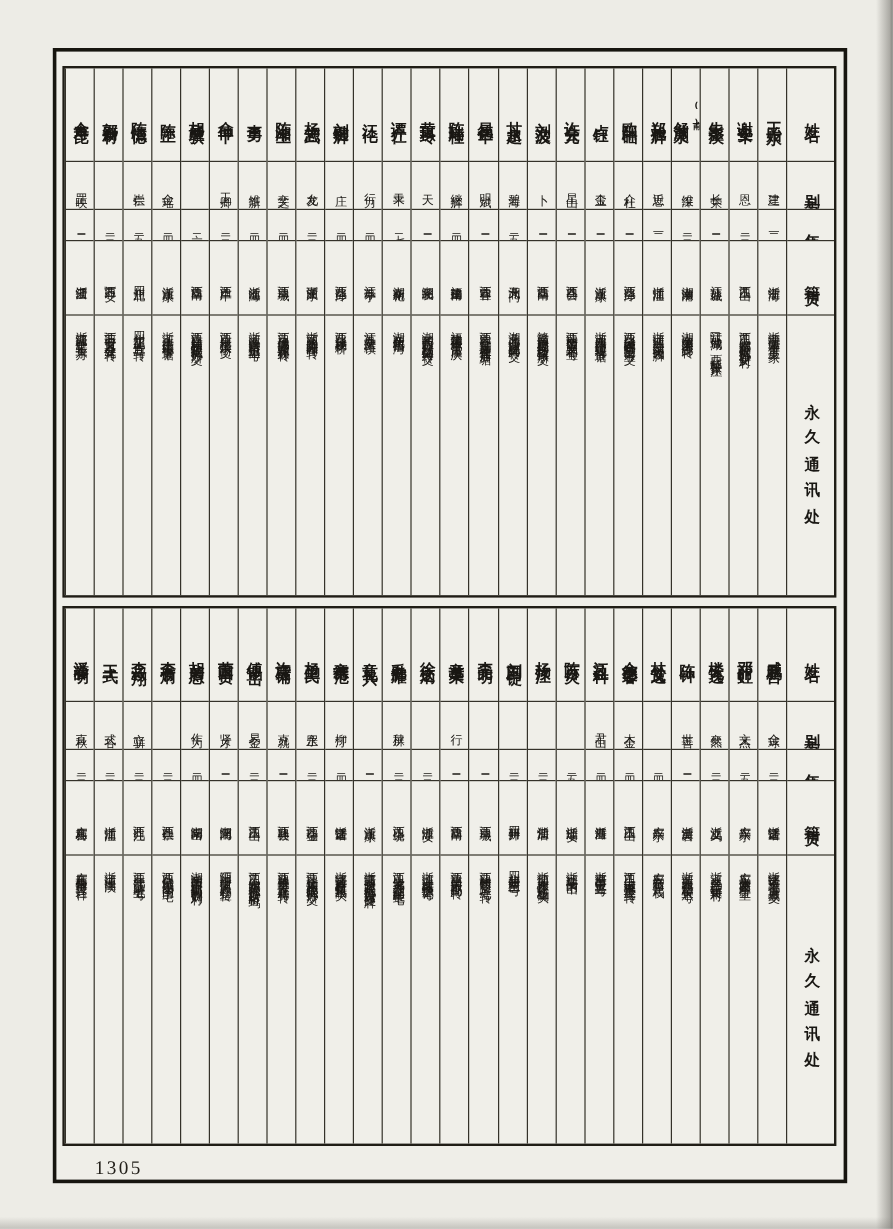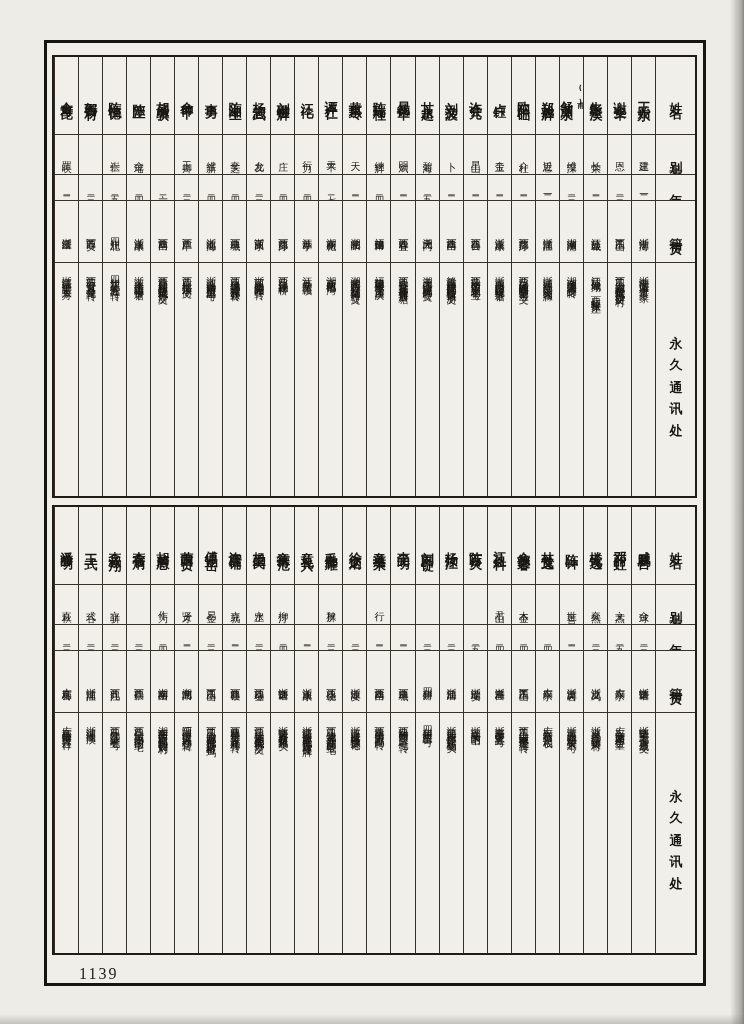--- a/index.html
+++ b/index.html
@@ -962,17 +962,17 @@
             <span class="vt">二三</span>
           </div>
           <div class="cell cell-native">
             <span class="vt">广东梅县</span>
           </div>
           <div class="cell cell-addr">
             <span class="vt">广东梅县南口圩天吉祥</span>
           </div>
         </div>
       </div>
-    <div class="page-number">1139</div>
+    <div class="page-number">1305</div>
   </div>
   <div class="edge-right"></div>
   <div class="edge-bottom"></div>
 </div>
 
 </body></html>

